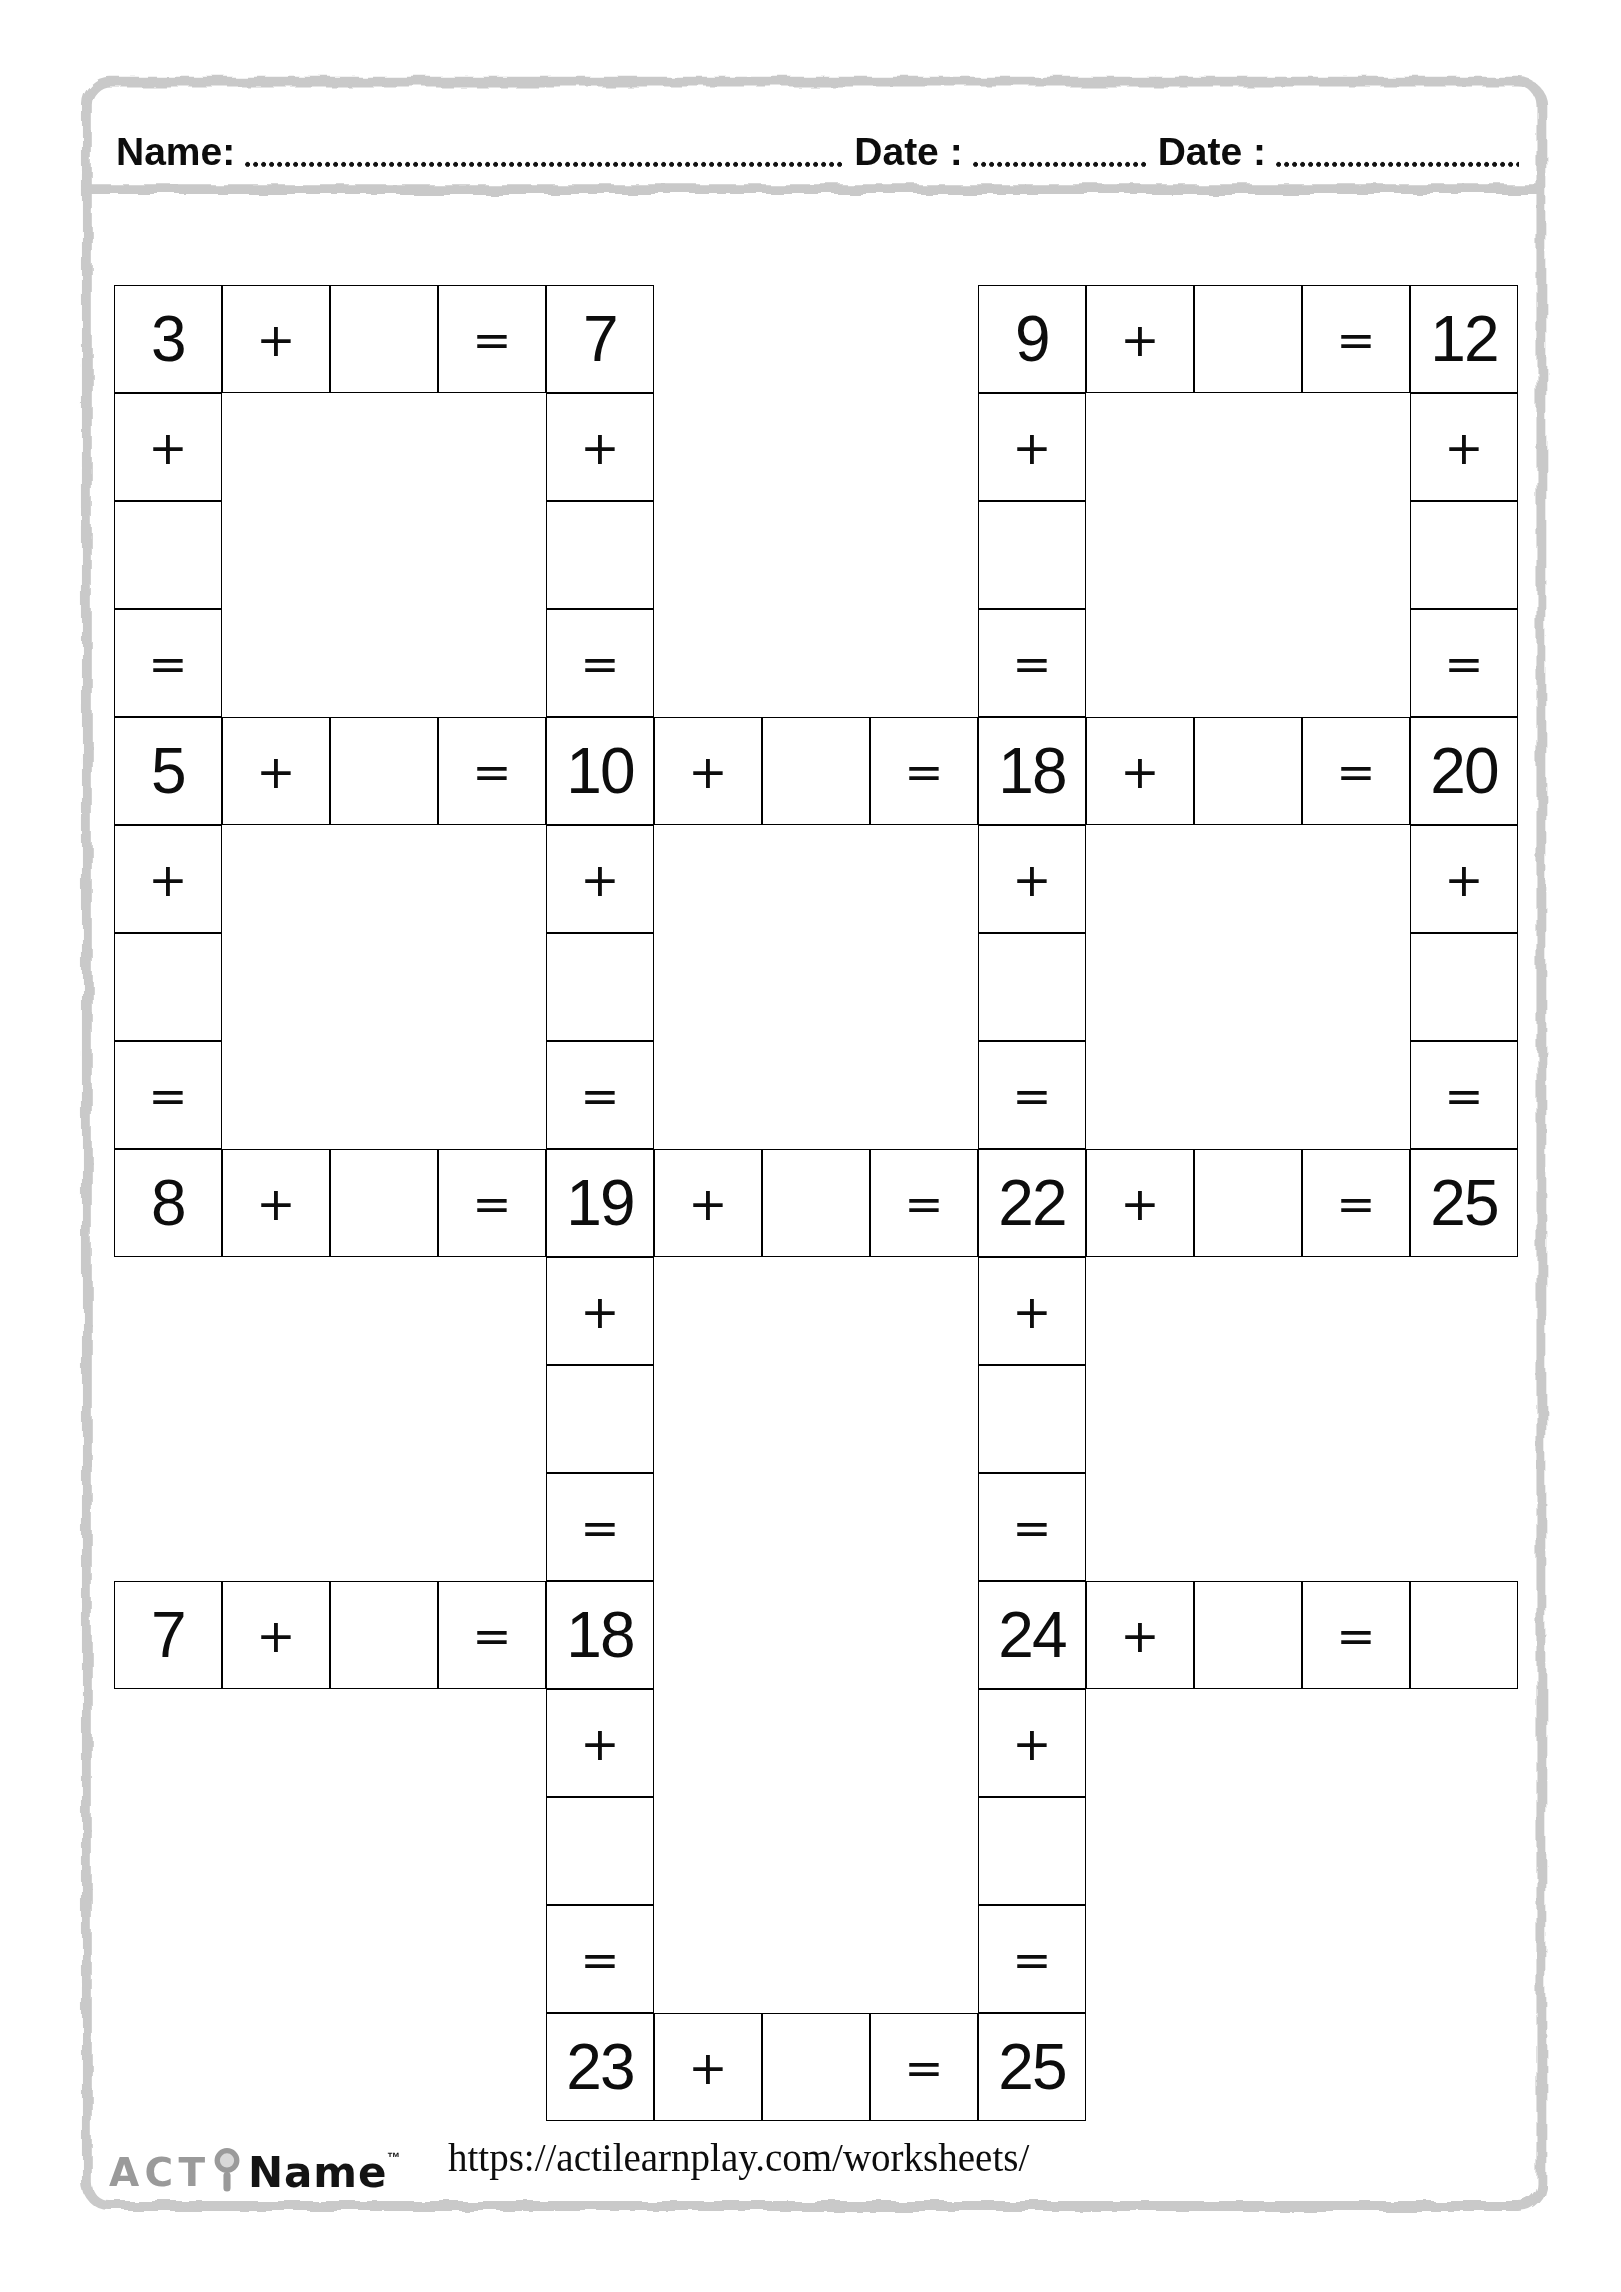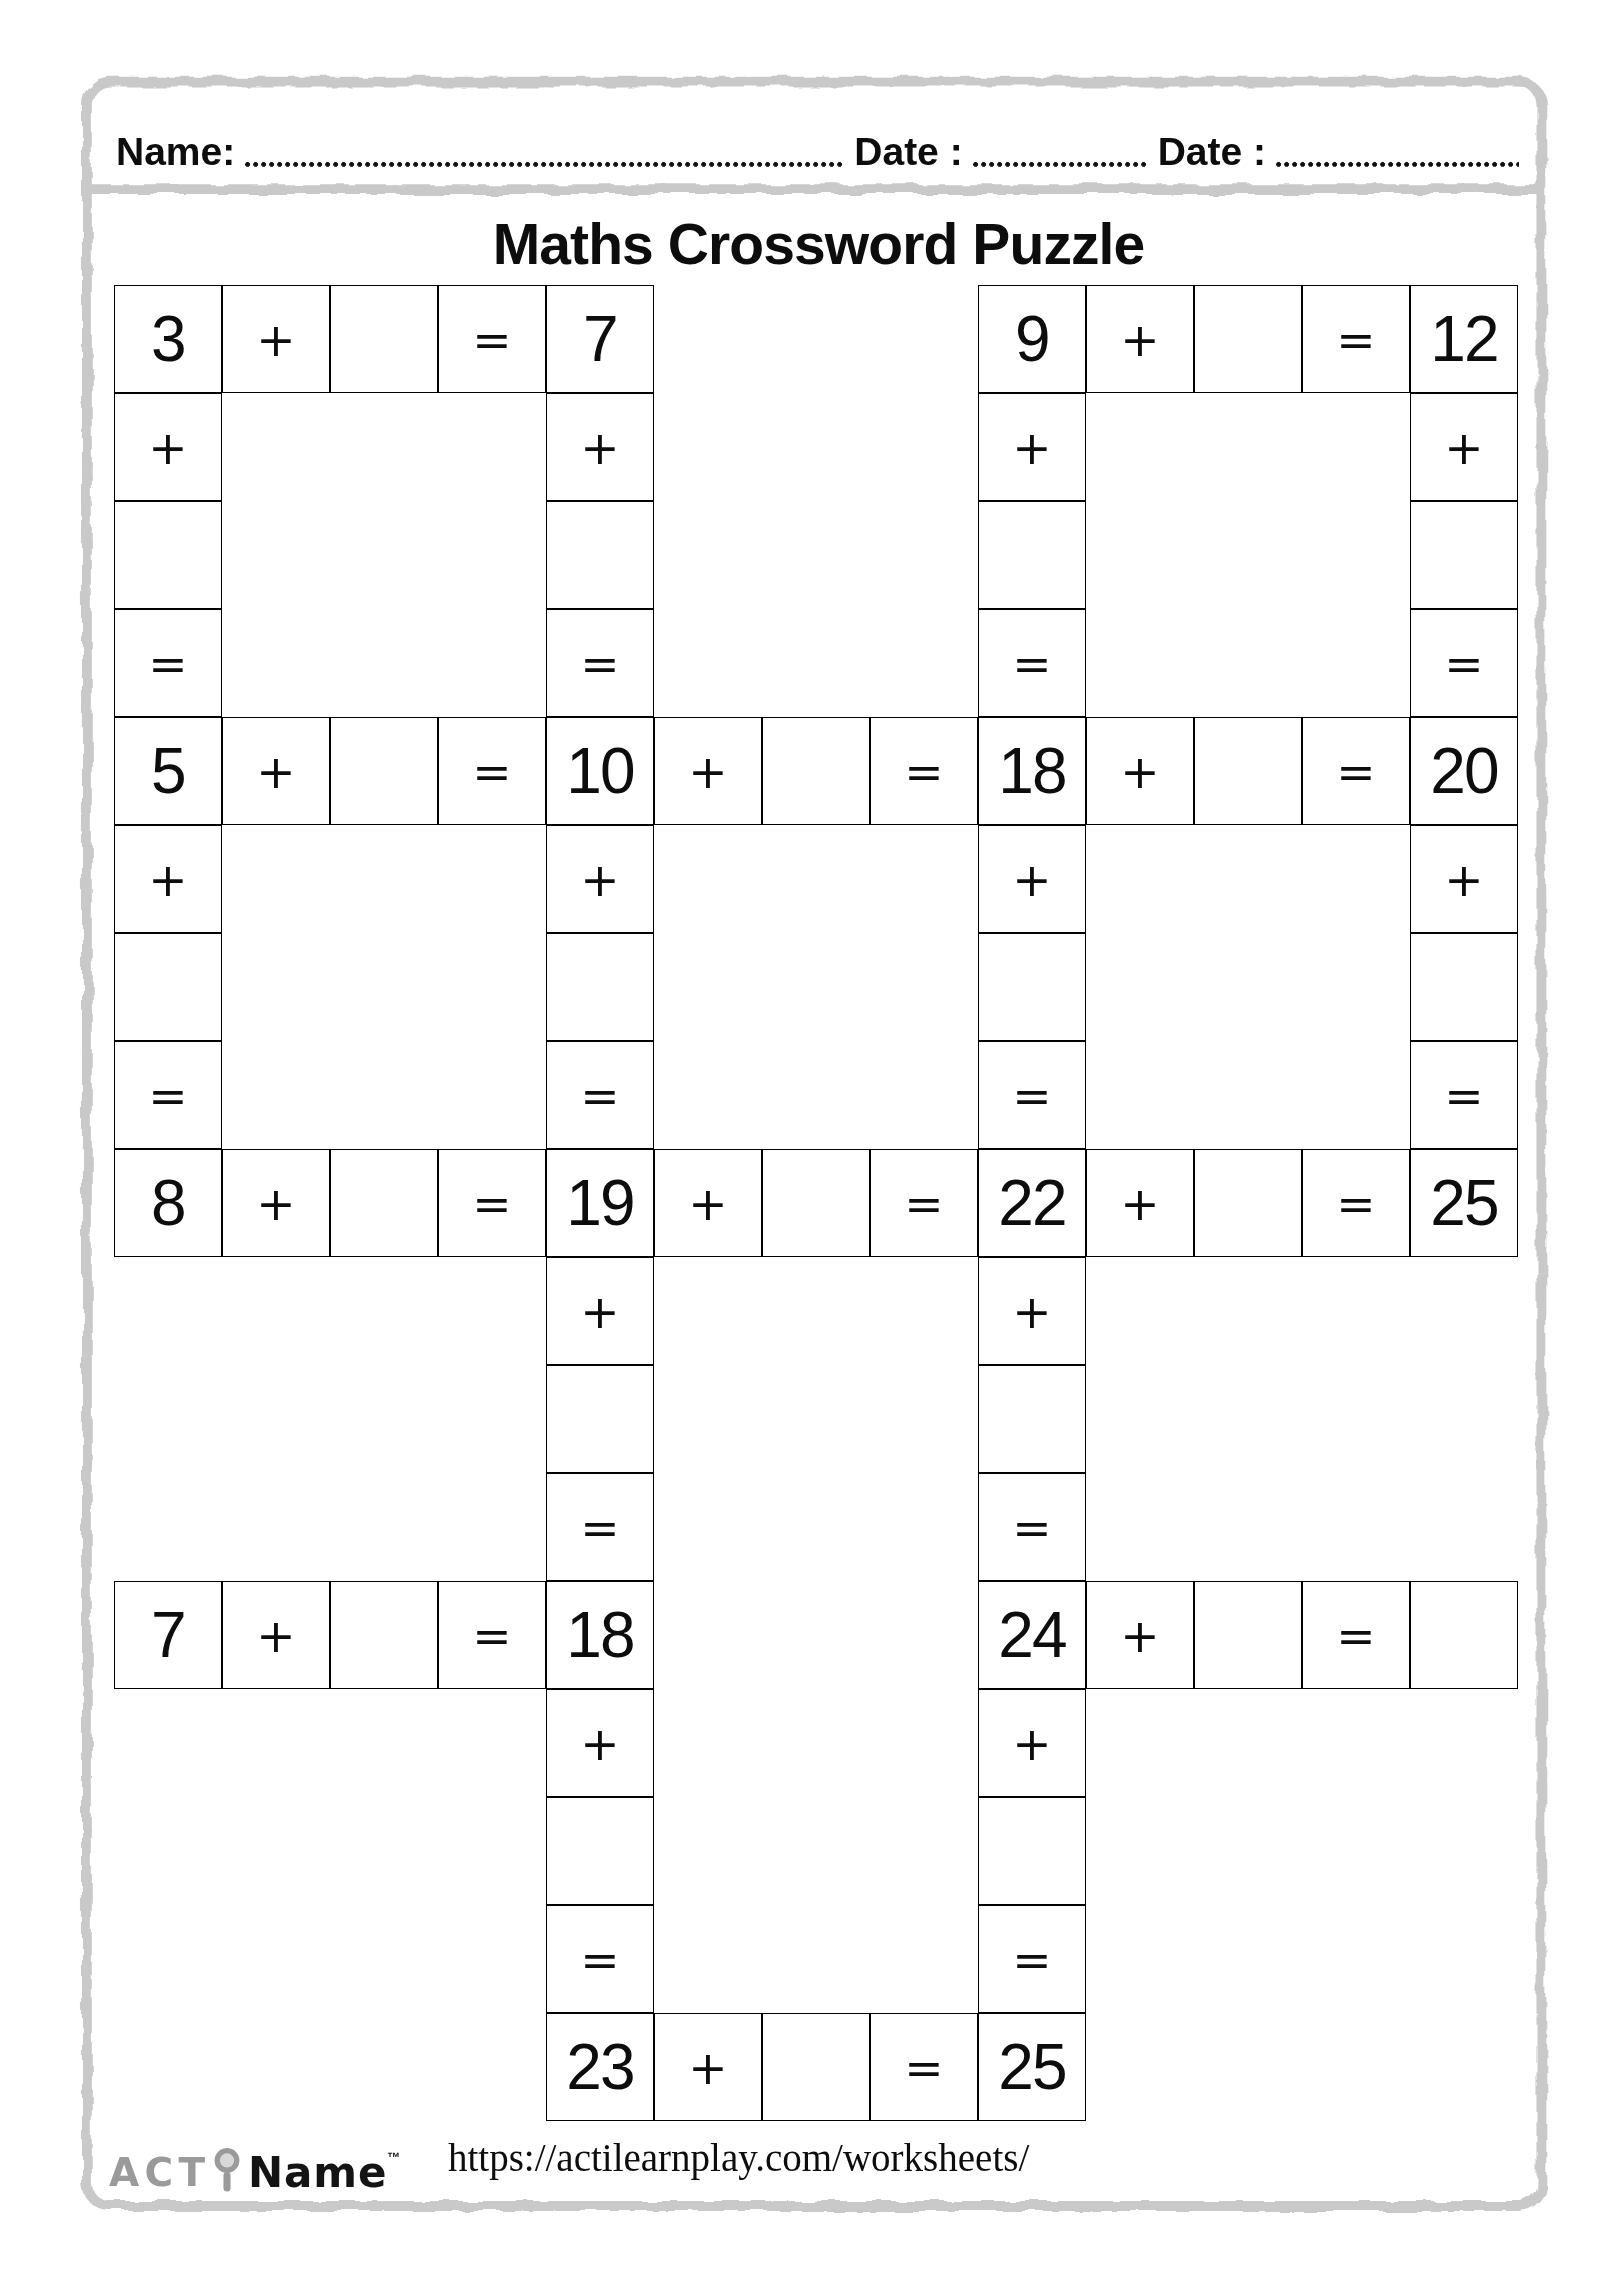--- a/index.html
+++ b/index.html
@@ -98,21 +98,20 @@
 
   <div id="header-row">
     <span class="hdr-label">Name:</span>
     <span class="fill-line fill-name"></span>
     <span class="hdr-label">Date :</span>
     <span class="fill-line fill-class"></span>
     <span class="hdr-label">Date :</span>
     <span class="fill-line fill-date"></span>
   </div>
 
-  <div id="title">Maths Crossword Puzzle</div>
 
   <div id="grid">
       <div class="cell num" style="grid-row-start: 1; grid-column-start: 1;">3</div>
       <div class="cell op" style="grid-row-start: 1; grid-column-start: 2;">+</div>
       <div class="cell blank" style="grid-row-start: 1; grid-column-start: 3;"></div>
       <div class="cell op" style="grid-row-start: 1; grid-column-start: 4;">=</div>
       <div class="cell num" style="grid-row-start: 1; grid-column-start: 5;">7</div>
       <div class="cell num" style="grid-row-start: 1; grid-column-start: 9;">9</div>
       <div class="cell op" style="grid-row-start: 1; grid-column-start: 10;">+</div>
       <div class="cell blank" style="grid-row-start: 1; grid-column-start: 11;"></div>

